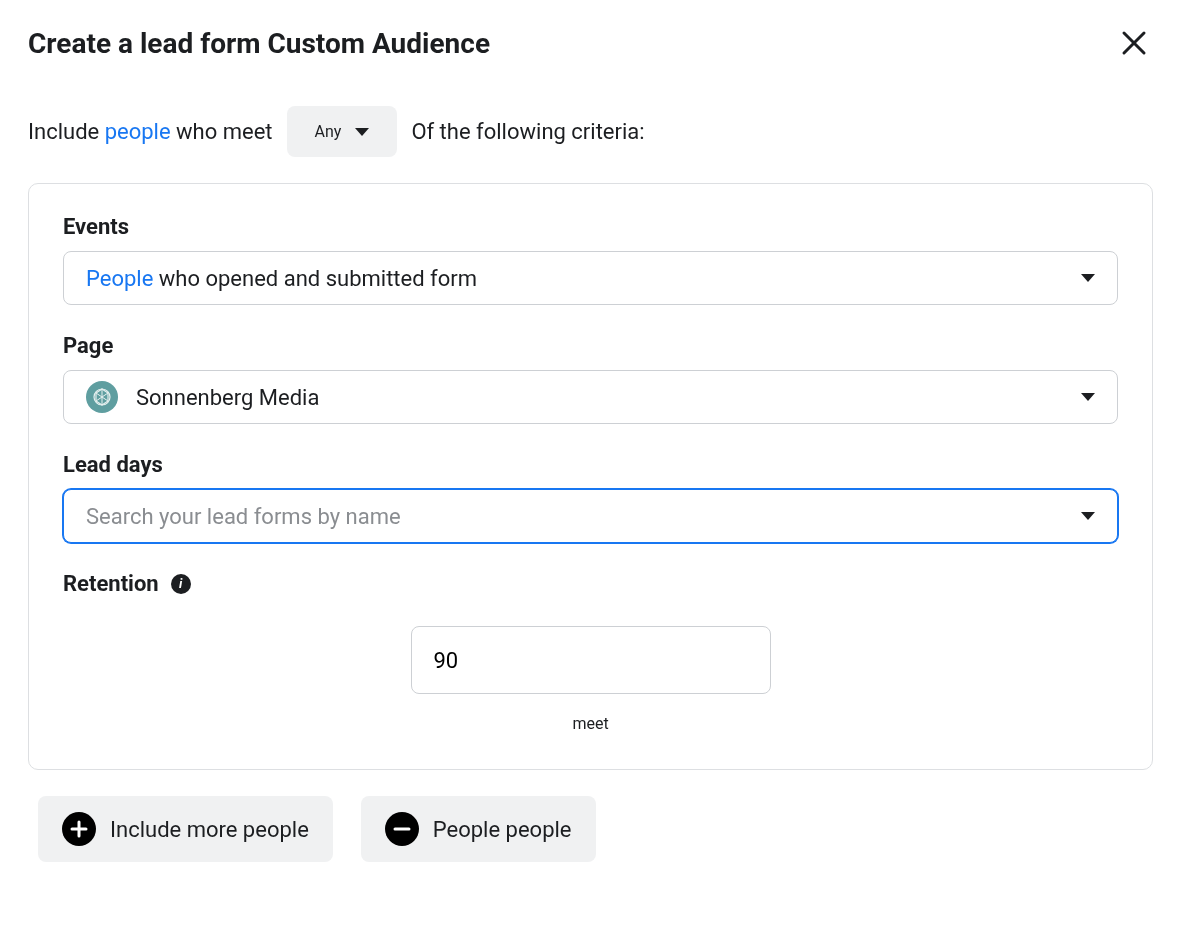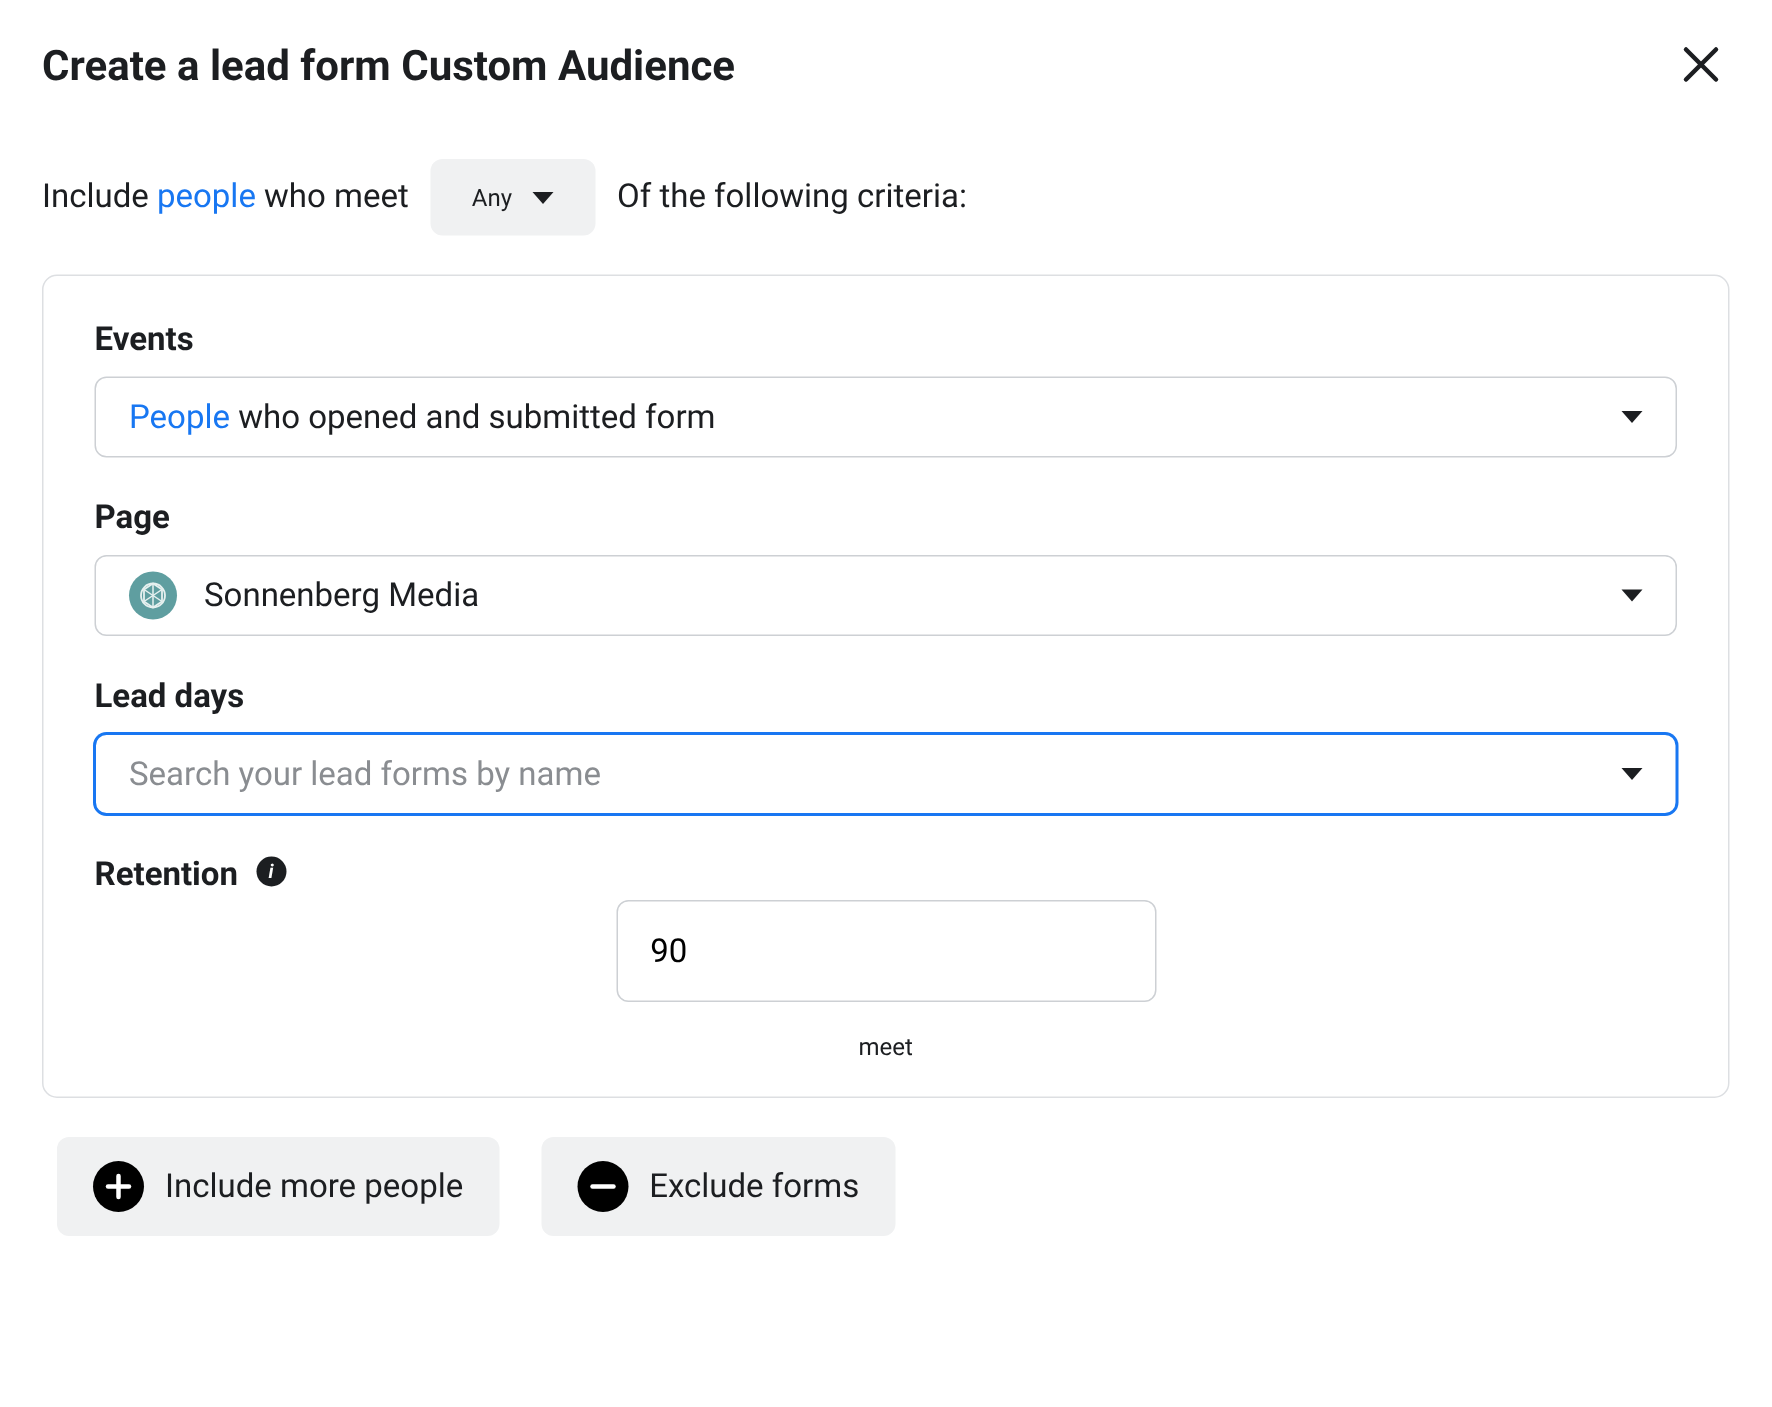--- a/index.html
+++ b/index.html
@@ -48,21 +48,21 @@
   }
   .caret-down {
     width: 0; height: 0;
     border-left: 7px solid transparent;
     border-right: 7px solid transparent;
     border-top: 8px solid #1c1e21;
   }
   .panel {
     border: 1px solid #dddfe2;
     border-radius: 10px;
-    padding: 30px 34px 24px 34px;
+    padding: 30px 34px 36px 34px;
   }
   .section-label {
     font-size: 22px;
     font-weight: 700;
     margin-bottom: 12px;
   }
   .section { margin-bottom: 28px; }
   .section:last-child { margin-bottom: 0; }
   .select-box {
     border: 1px solid #cdd0d4;
@@ -120,21 +120,21 @@
     width: 20px; height: 20px;
     border-radius: 50%;
     background: #1c1e21;
     color: #fff;
     font-size: 13px;
     font-weight: 700;
     font-style: italic;
     vertical-align: 2px;
     margin-left: 4px;
   }
-  .label-row { display:flex; align-items:flex-start; gap:8px; margin-bottom:4px;}
+  .label-row { display:flex; align-items:center; gap:8px; margin-bottom:30px;}
   .footer-actions {
     display: flex;
     gap: 28px;
     margin-top: 26px;
     padding-left: 10px;
   }
   .action-btn {
     background: #f0f1f2;
     border: none;
     border-radius: 8px;
@@ -245,15 +245,15 @@
       </svg>
     </span>
     <span>Include more people</span>
   </button>
   <button class="action-btn">
     <span class="circle-icon">
       <svg width="18" height="18" viewBox="0 0 18 18">
         <line x1="2" y1="9" x2="16" y2="9" stroke="#fff" stroke-width="3" stroke-linecap="round"></line>
       </svg>
     </span>
-    <span>Exclude forms</span>
+    <span>People people</span>
   </button>
 </div>
 
 </body></html>

